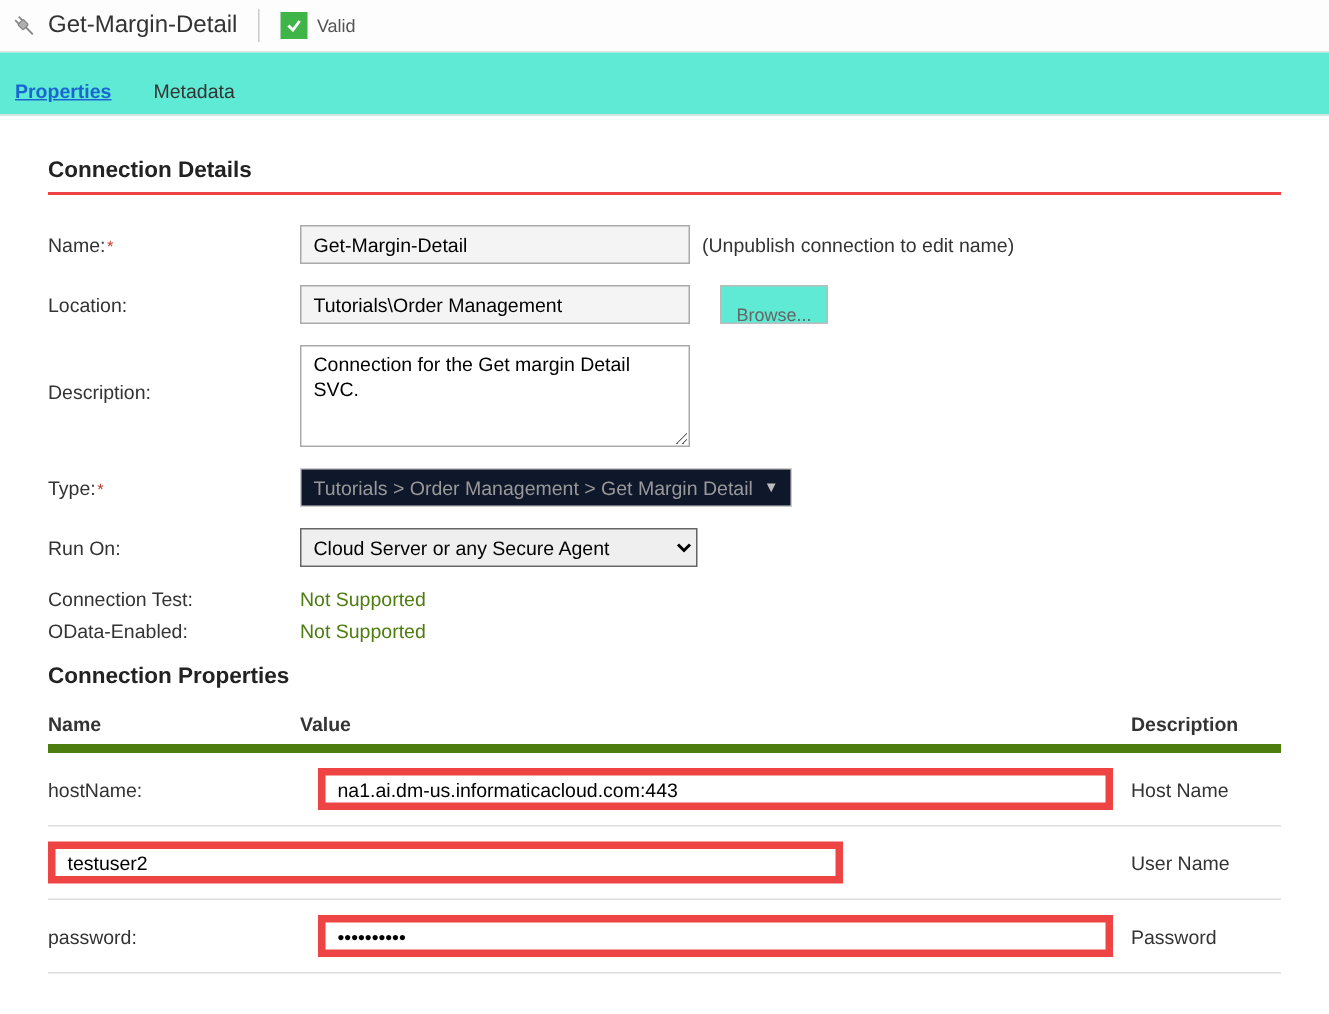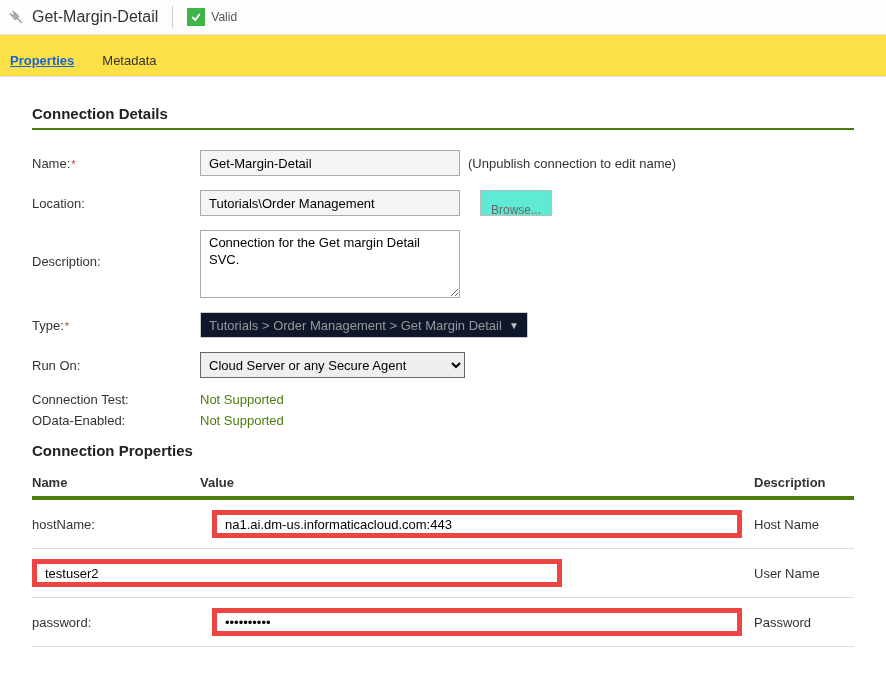--- a/index.html
+++ b/index.html
@@ -43,21 +43,21 @@
     background: #3fb548;
     display: flex;
     align-items: center;
     justify-content: center;
   }
   .valid-check svg { width: 12px; height: 12px; }
   .valid-text { font-size: 12px; color: #555; }
 
   
   .tab-bar {
-    background: #fde047;
+    background: #5eead4;
     border-bottom: 1px solid #e0e0e0;
     padding: 18px 10px 8px 10px;
     display: flex;
     gap: 28px;
     font-size: 13px;
   }
   .tab {
     color: #333;
     cursor: pointer;
   }
@@ -69,21 +69,21 @@
 
   
   .content {
     padding: 18px 32px 20px 32px;
   }
   .section-title {
     font-size: 15px;
     font-weight: bold;
     color: #222;
     padding-bottom: 6px;
-    border-bottom: 2px solid #4d7c0f;
+    border-bottom: 2px solid #ef4444;
     margin-bottom: 20px;
     margin-top: 10px;
   }
 
   .form-row {
     display: flex;
     align-items: center;
     margin-bottom: 14px;
   }
   .form-row.align-top { align-items: flex-start; }
@@ -151,21 +151,21 @@
   }
   .static-value {
     font-size: 13px;
     color: #4d7c0f;
   }
   .tight-row { margin-bottom: 6px; }
 
   
   .props-header {
     display: flex;
-    border-bottom: 4px solid #4d7c0f;
+    border-bottom: 6px solid #4d7c0f;
     padding-bottom: 6px;
     margin-top: 10px;
   }
   .props-header div {
     font-weight: bold;
     font-size: 13px;
   }
   .col-name { width: 168px; flex-shrink: 0; }
   .col-value { flex: 1; }
   .col-desc { width: 100px; flex-shrink: 0; }

